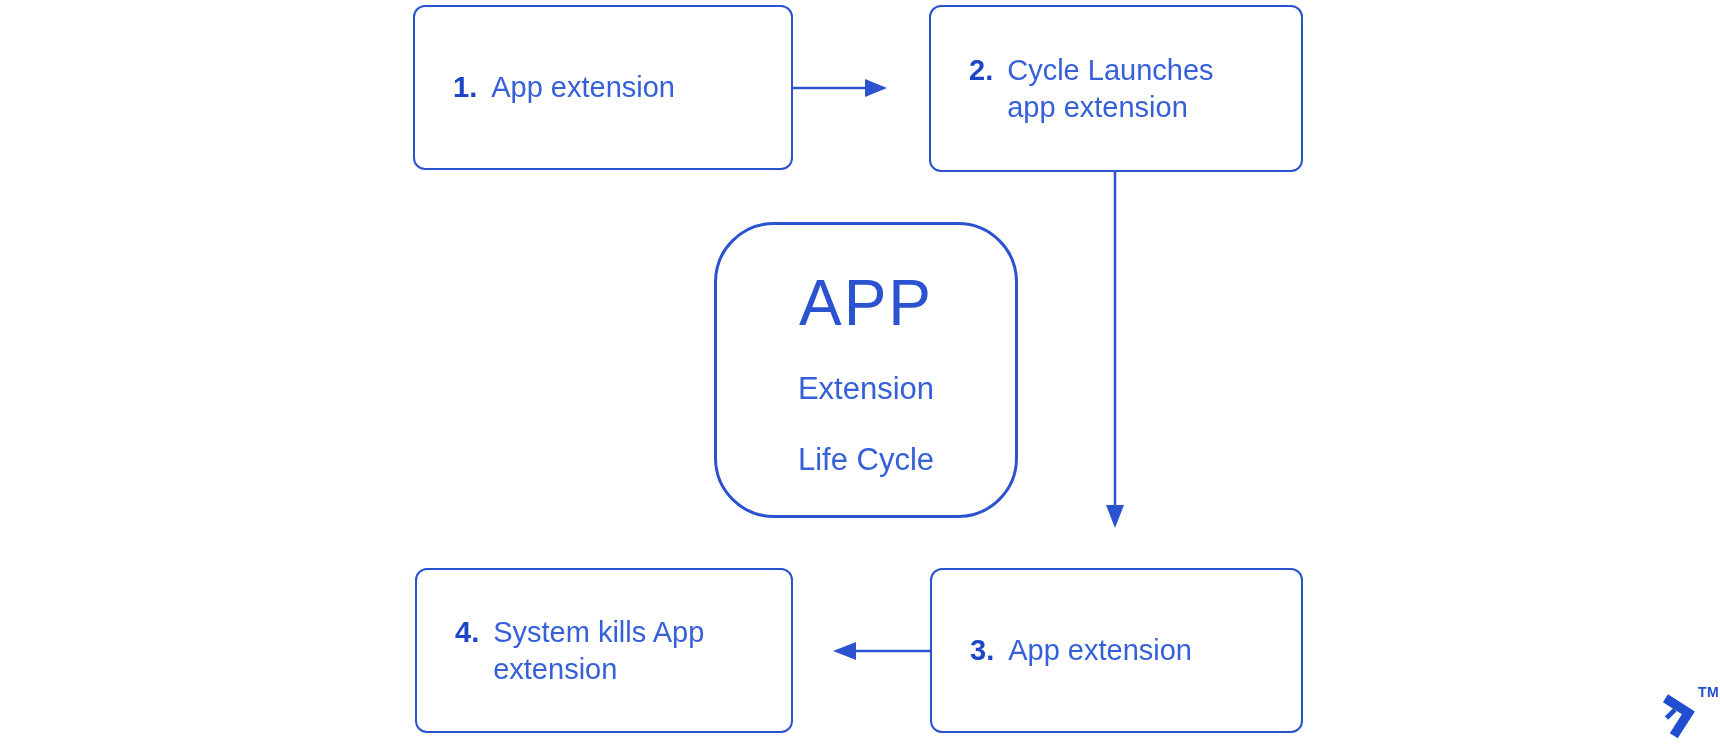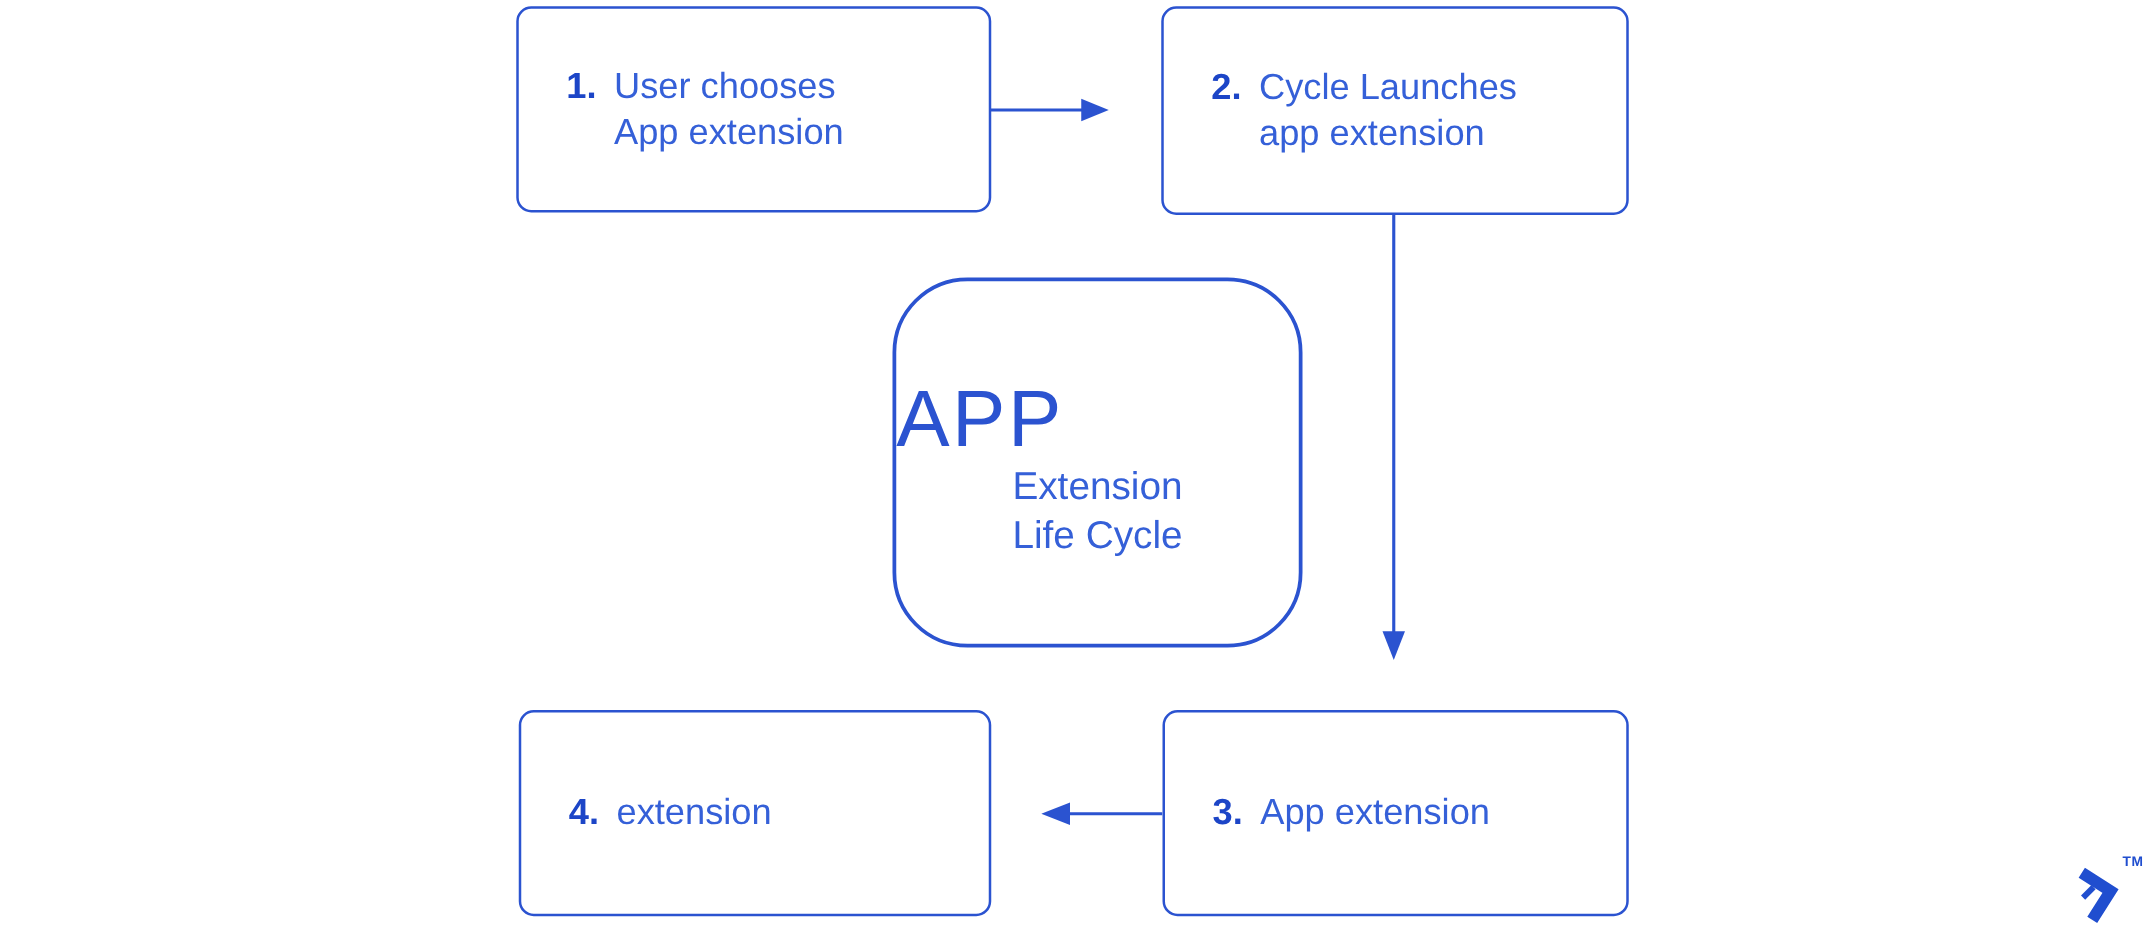--- a/index.html
+++ b/index.html
@@ -46,29 +46,31 @@
     line-height:37px;
     white-space:nowrap;
   }
   #box-step1{left:413px;top:5px;width:380px;height:165px;}
   #box-step2{left:929px;top:5px;width:374px;height:167px;}
   #box-step3{left:930px;top:568px;width:373px;height:165px;}
   #box-step4{left:415px;top:568px;width:378px;height:165px;}
   .center-box{
     position:absolute;
     left:714px;top:222px;
-    width:328px;height:296px;
+    width:304px;height:296px;
     box-sizing:border-box;
     border:3px solid var(--primary);
     border-radius:60px;
     display:flex;
     flex-direction:column;
+    align-items:center;
     justify-content:center;
     padding-top:8px;
     background:#ffffff;
+    gap:32px;
   }
   .center-title{
     color:var(--primary);
     font-size:64px;
     font-weight:300;
     line-height:68px;
     letter-spacing:2px;
   }
   .center-sub{
     color:var(--text);
@@ -81,36 +83,35 @@
   .arrow polygon{fill:var(--primary);}
   .logo{
     position:absolute;
     left:1658px;top:682px;
     width:60px;height:60px;
   }
   .logo-mark{position:absolute;left:2px;top:10px;}
   .tm{
     position:absolute;
     left:40px;top:2px;
-    font-size:11px;
+    font-size:14px;
     font-weight:bold;
     color:var(--logo);
     letter-spacing:0.5px;
   }
 </style>
 </head>
 <body>
 
 <div class="canvas">
 
   <div class="step-box" id="box-step1">
     <div class="row">
       <span class="step-num">1.</span>
       <span class="step-text">
-        <div>User chooses</div>
         <div>App extension</div>
       </span>
     </div>
   </div>
 
   <div class="step-box" id="box-step2">
     <div class="row">
       <span class="step-num">2.</span>
       <span class="step-text">
         <div>Cycle Launches</div>
@@ -125,20 +126,21 @@
       <span class="step-text">
         <div>App extension</div>
       </span>
     </div>
   </div>
 
   <div class="step-box" id="box-step4">
     <div class="row">
       <span class="step-num">4.</span>
       <span class="step-text">
+        <div>System kills App</div>
         <div>extension</div>
       </span>
     </div>
   </div>
 
   <div class="center-box">
     <div class="center-title">APP</div>
     <div class="center-sub">Extension</div>
     <div class="center-sub">Life Cycle</div>
   </div>

